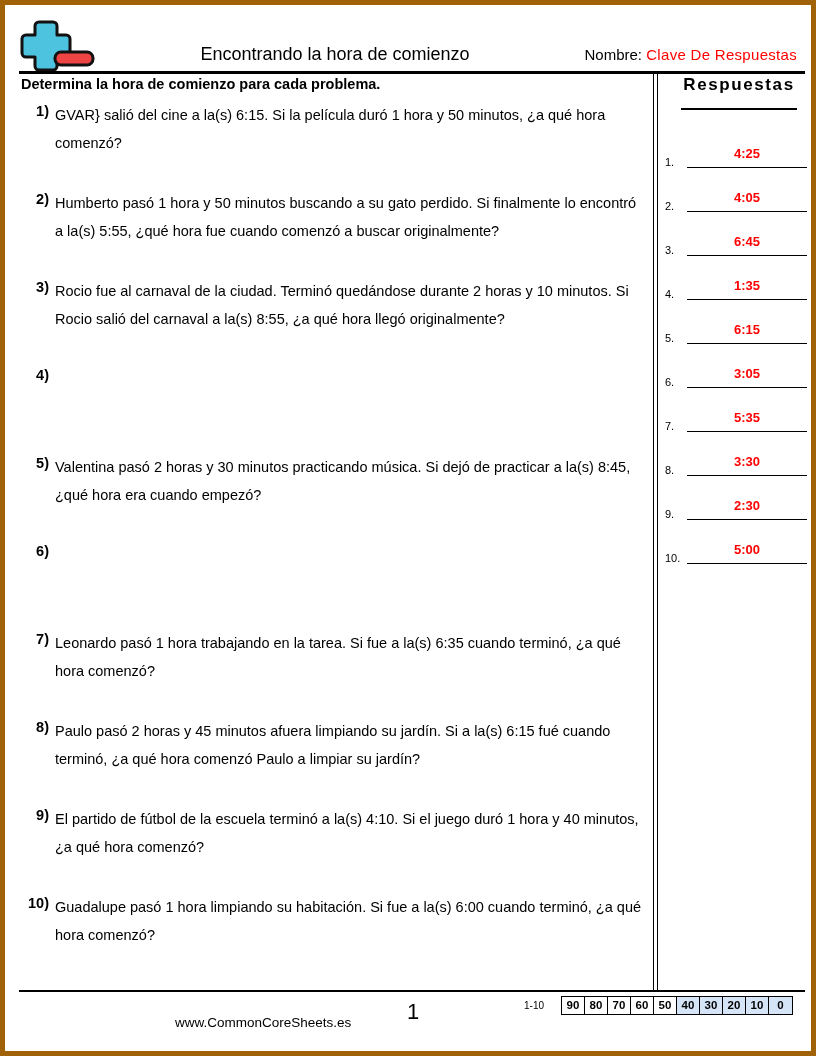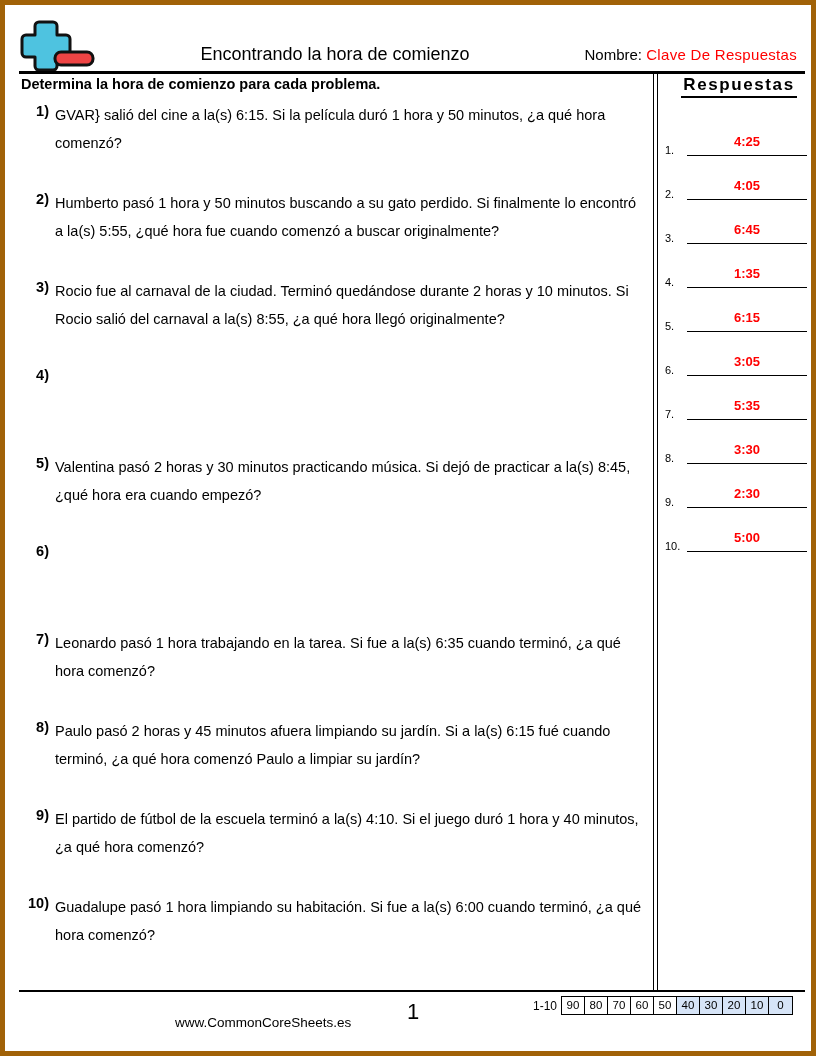--- a/index.html
+++ b/index.html
@@ -136,21 +136,21 @@
     top: 70px;
     width: 142px;
   }
   .answers-title {
     text-align: center;
     font-size: 17px;
     font-weight: bold;
     letter-spacing: 1.6px;
     border-bottom: 2px solid #000;
     display: inline-block;
-    padding: 0 2px 1px 2px;
+    padding: 0 2px 13px 2px;
     margin-left: 6px;
   }
   .ans-list {
     margin-top: 14px;
   }
   .ans-row {
     position: relative;
     height: 44px;
   }
   .ans-idx {
@@ -232,27 +232,28 @@
   .scale {
     position: absolute;
     right: 18px;
     top: 991px;
     display: flex;
     align-items: center;
     font-size: 11.5px;
     line-height: 14px;
   }
   .scale-label {
-    margin-right: 4px;
-    white-space: nowrap;
-    font-size: 12px;
+    margin-right: 17px;
+    white-space: nowrap;
+    font-size: 10px;
   }
   .scale-grid {
     display: flex;
     border: 1px solid #000;
+    font-weight: bold;
   }
   .scale-cell {
     width: 23px;
     height: 17px;
     border-right: 1px solid #000;
     text-align: center;
     font-size: 11.5px;
     line-height: 17px;
     box-sizing: border-box;
     background: #fff;

